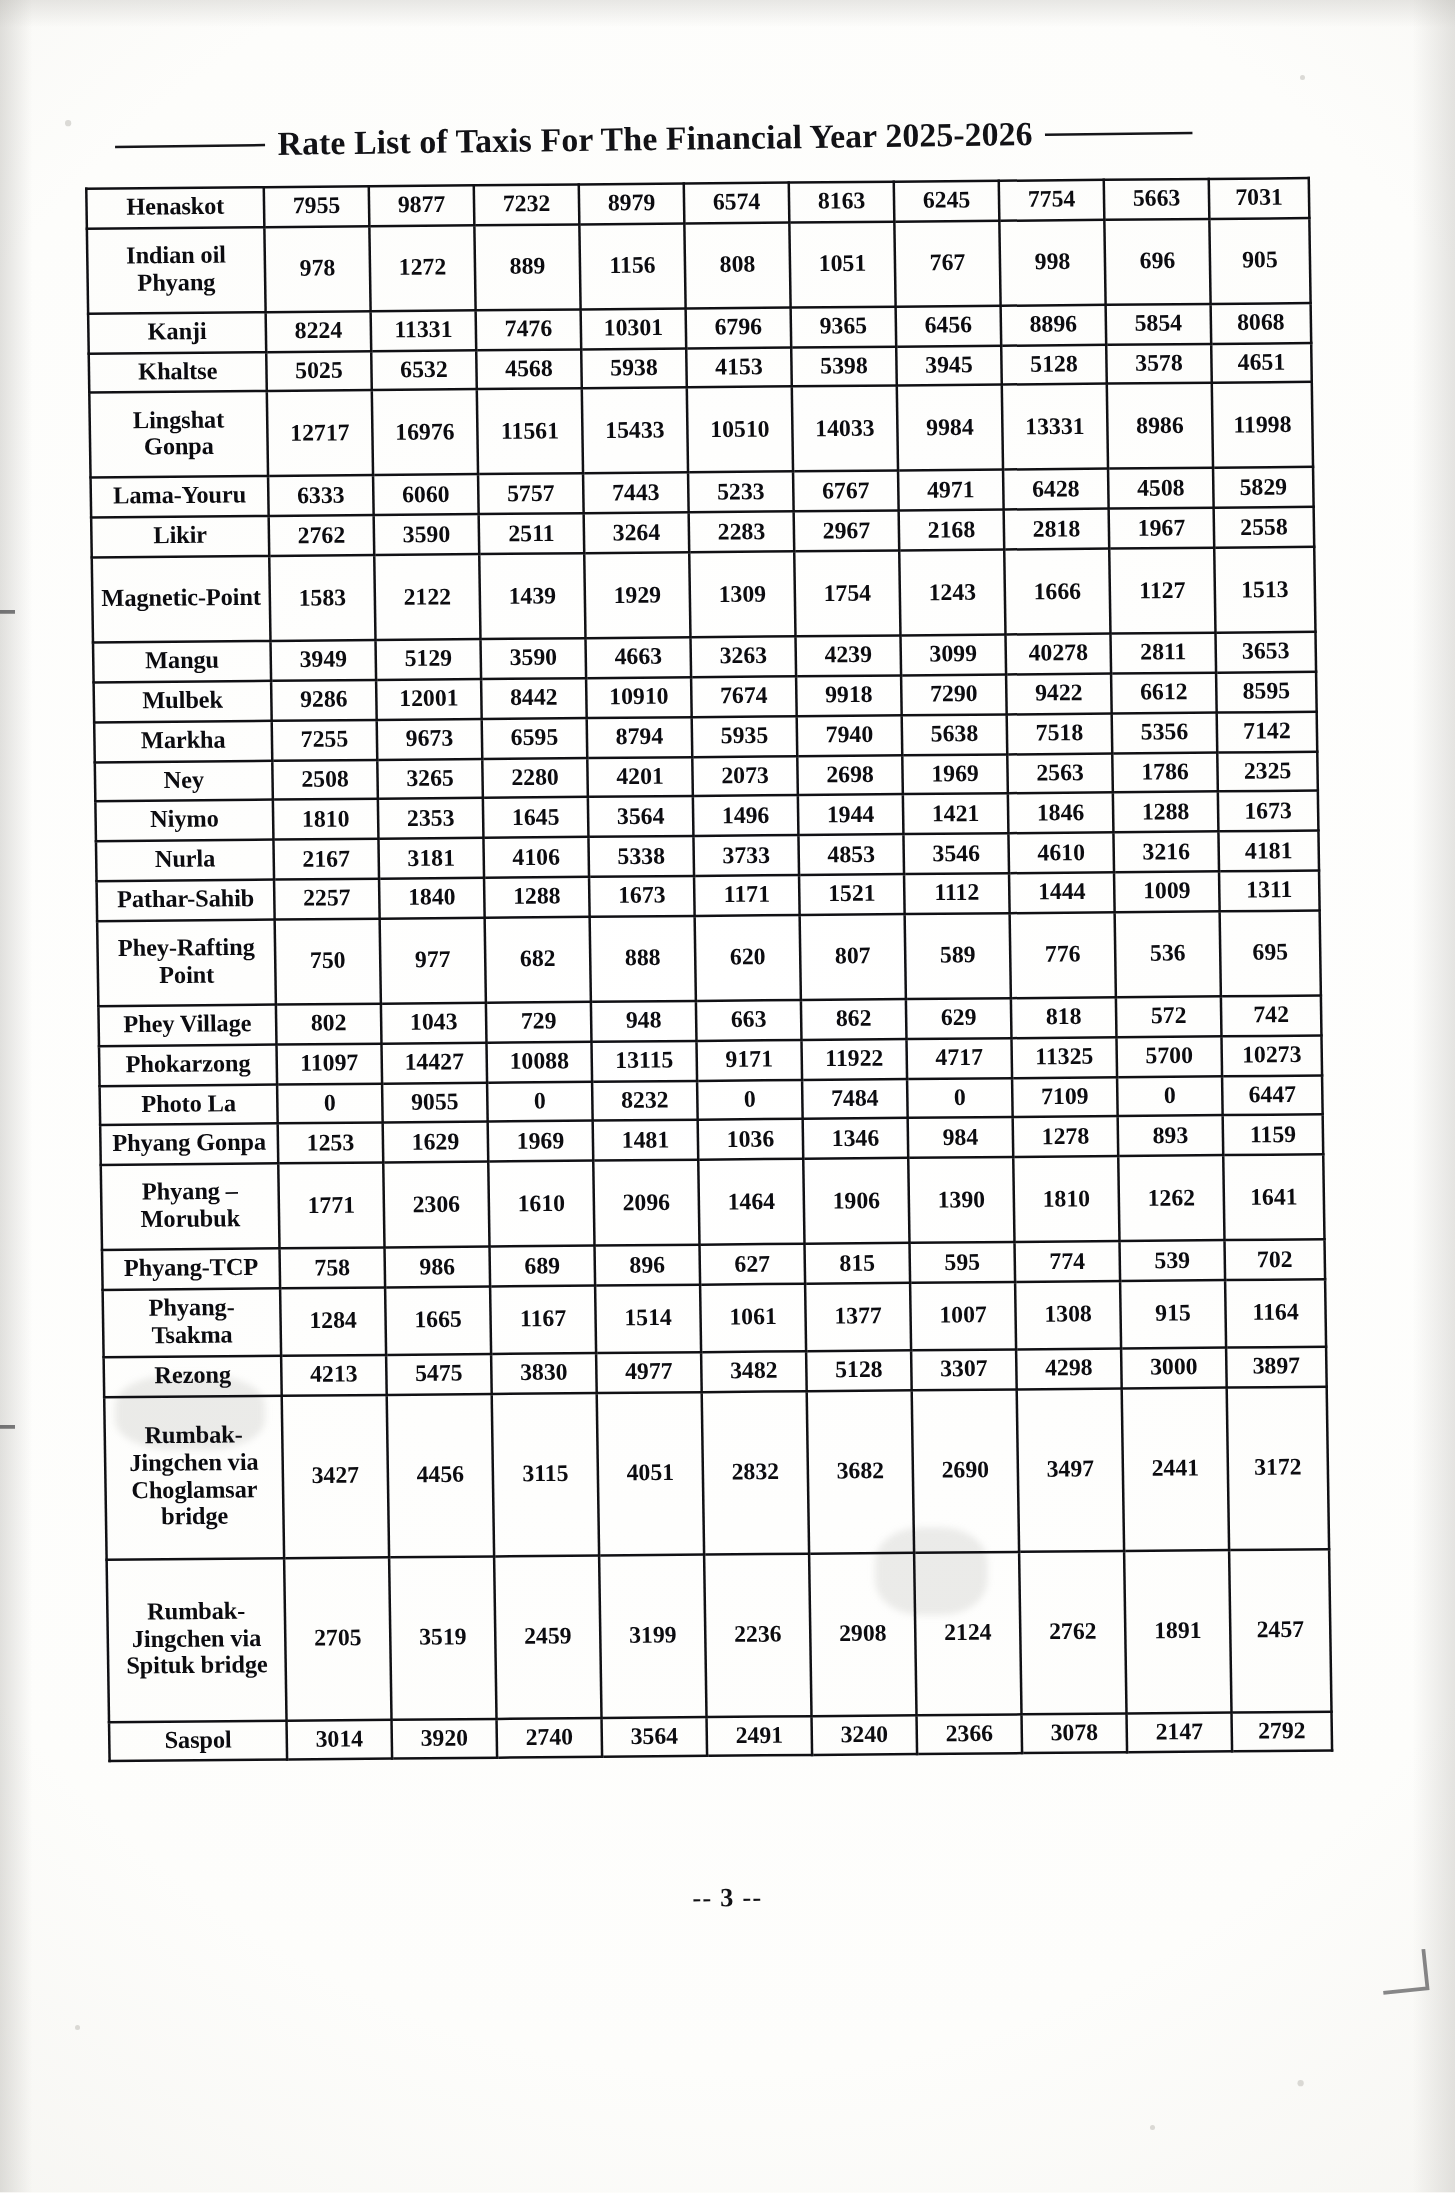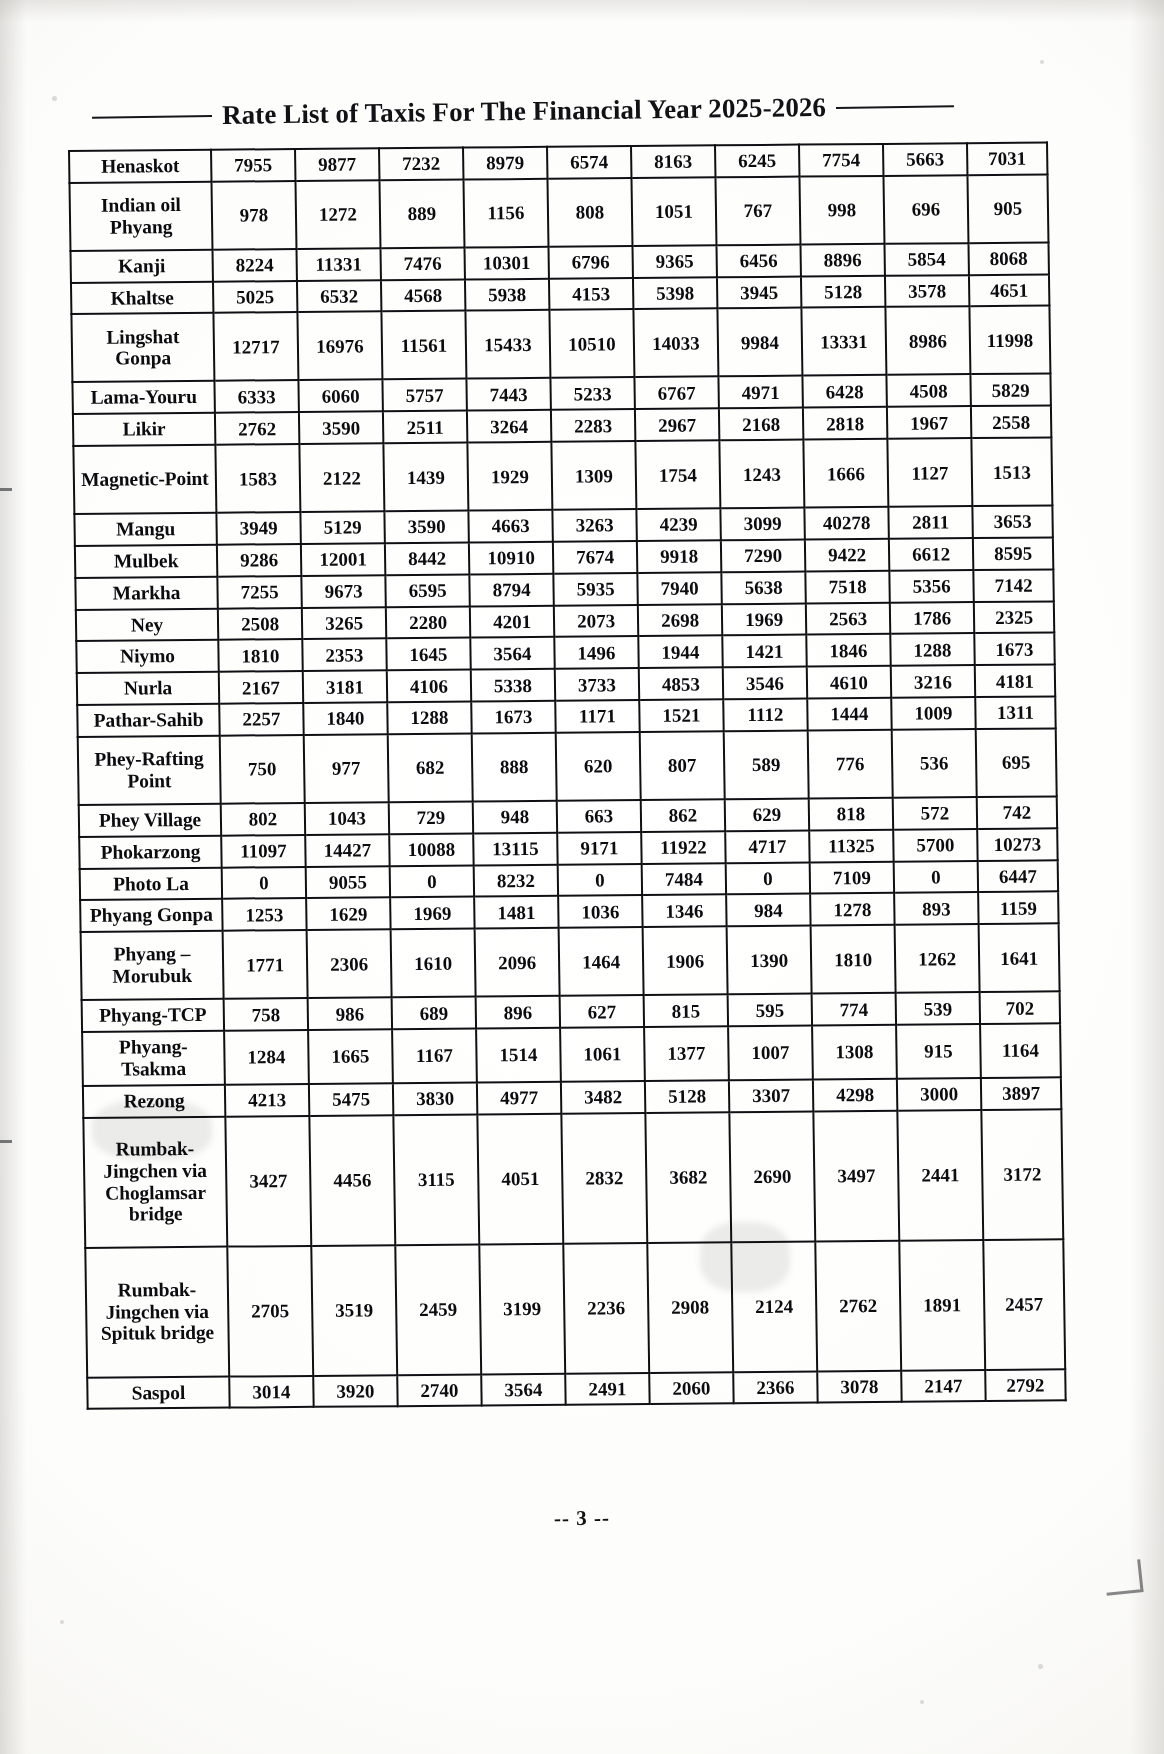--- a/index.html
+++ b/index.html
@@ -525,21 +525,21 @@
             <td class="val">1891</td>
             <td class="val last">2457</td>
           </tr>
           <tr class="j1">
             <td class="place">Saspol</td>
             <td class="val">3014</td>
             <td class="val">3920</td>
             <td class="val">2740</td>
             <td class="val">3564</td>
             <td class="val">2491</td>
-            <td class="val">2060</td>
+            <td class="val">3240</td>
             <td class="val">2366</td>
             <td class="val">3078</td>
             <td class="val">2147</td>
             <td class="val last">2792</td>
           </tr>
         </tbody>
     </table>
   </div>
 
   <div class="footer">-- 3 --</div>

